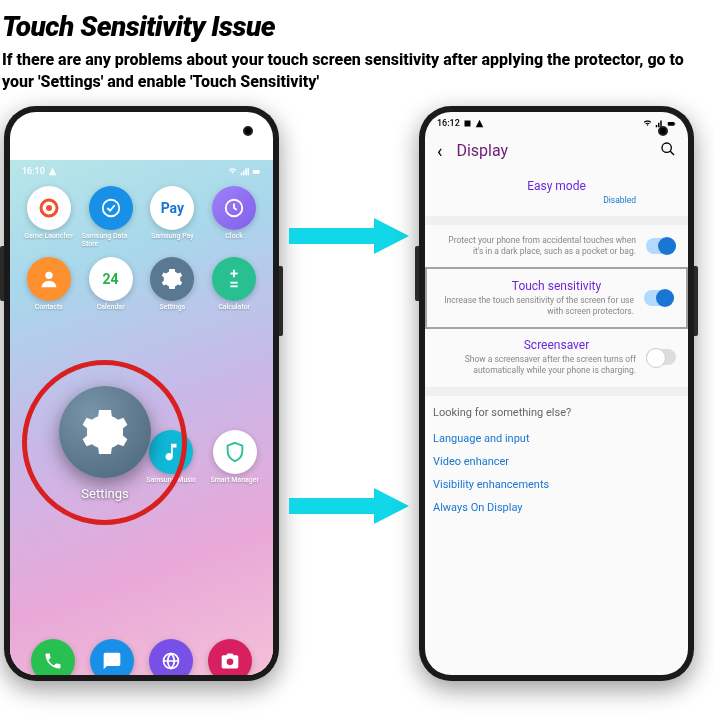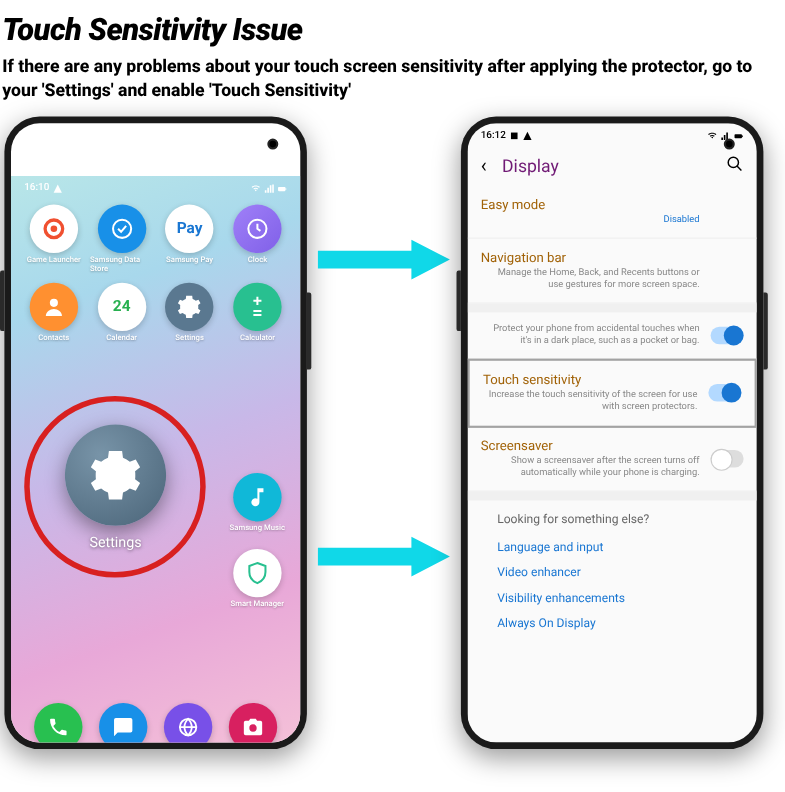--- a/index.html
+++ b/index.html
@@ -48,31 +48,31 @@
 .status-bar.dark { color:#000; }
 .status-bar.dark svg { fill:#000; }
 .settings-header { display:flex; align-items:center; padding:8px 12px; gap:14px; }
 .settings-header .back { font-size:18px; color:#000; }
 .settings-header .title-text { flex:1; font-size:16px; color:#701a75; }
 .settings-header .search { font-size:15px; color:#000; }
 
 .settings-list { flex:1; overflow:hidden; }
 .setting-item { padding:10px 12px; border-bottom:1px solid #eee; position:relative; }
 .setting-item.highlighted { border:2px solid #a3a3a3; margin:-1px 0; }
-.setting-title { font-size:12px; color:#a16207; margin-bottom:2px; }
+.setting-title { font-size:12px; color:#6d28d9; margin-bottom:2px;text-align:center; }
 .setting-sub { font-size:8.5px; color:#888; line-height:1.3; padding-right:40px;text-align:right; }
 .setting-sub.blue { color:#1976d2; }
 .toggle { position:absolute; right:12px; top:50%; transform:translateY(-50%); width:30px; height:16px; border-radius:8px; }
 .toggle.on { background:#b3d9ff; }
 .toggle.on::after { content:""; position:absolute; right:0; top:-1px; width:18px; height:18px; background:#1976d2; border-radius:50%; }
 .toggle.off { background:#ddd; }
 .toggle.off::after { content:""; position:absolute; left:0; top:-1px; width:18px; height:18px; background:#fff; border:1px solid #ccc; border-radius:50%; }
 
 .section-gap { height:8px; background:#f0f0f0; }
-.looking { padding:10px 27px; }
+.looking { padding:10px 8px; }
 .looking-title { font-size:11px; color:#666; margin-bottom:8px; }
 .looking-link { font-size:11px; color:#1976d2; padding:5px 0; }
 </style>
 </head>
 <body>
 
 <div class="title">Touch Sensitivity Issue</div>
 <div class="subtitle">If there are any problems about your touch screen sensitivity after applying the protector, go to your 'Settings' and enable 'Touch Sensitivity'</div>
 
 <div class="layout">
@@ -171,21 +171,21 @@
         <div class="settings-highlight"></div>
         <div class="settings-big">
           <div class="settings-circle">
             <svg viewBox="0 0 24 24">
                 <path d="M12 8a4 4 0 100 8 4 4 0 000-8zm9 4c0-.6 0-1.2-.1-1.8l2.3-1.8-2-3.5-2.7 1a9 9 0 00-3.1-1.8L15 1h-6l-.4 3.1a9 9 0 00-3.1 1.8l-2.7-1-2 3.5 2.3 1.8C3 10.8 3 11.4 3 12s0 1.2.1 1.8L.8 15.6l2 3.5 2.7-1a9 9 0 003.1 1.8L9 23h6l.4-3.1a9 9 0 003.1-1.8l2.7 1 2-3.5-2.3-1.8c.1-.6.1-1.2.1-1.8z"></path>
               </svg>
           </div>
           <div class="settings-label">Settings</div>
         </div>
 
-        <div style="position:absolute;right:14px;top:270px;display:flex;flex-direction:column;gap:14px;">
+        <div style="position:absolute;right:14px;top:270px;display:flex;flex-direction:row;gap:14px;">
           <div class="app-item">
             <div class="app-icon" style="background:#10b8d8">
               <svg width="22" height="22" viewBox="0 0 24 24" fill="#fff">
                   <path d="M12 3v10.6A4 4 0 1014 17V7h4V3z"></path>
                 </svg>
             </div>
             <div class="app-label">Samsung Music</div>
           </div>
           <div class="app-item">
             <div class="app-icon" style="background:#fff">
@@ -288,24 +288,20 @@
                 <line x1="21" y1="21" x2="15" y2="15"></line>
               </svg>
           </span>
         </div>
 
         <div class="settings-list" id="settings-list">
             <div class="setting-item">
               <div class="setting-title">Easy mode</div>
               <div class="setting-sub blue">Disabled</div>
             </div>
-            <div class="setting-item">
-              <div class="setting-title">Navigation bar</div>
-              <div class="setting-sub">Manage the Home, Back, and Recents buttons or use gestures for more screen space.</div>
-            </div>
             <div class="section-gap"></div>
             <div class="setting-item">
               <div class="setting-sub">Protect your phone from accidental touches when it's in a dark place, such as a pocket or bag.</div>
               <div class="toggle on"></div>
             </div>
             <div class="setting-item highlighted">
               <div class="setting-title">Touch sensitivity</div>
               <div class="setting-sub">Increase the touch sensitivity of the screen for use with screen protectors.</div>
               <div class="toggle on"></div>
             </div>

